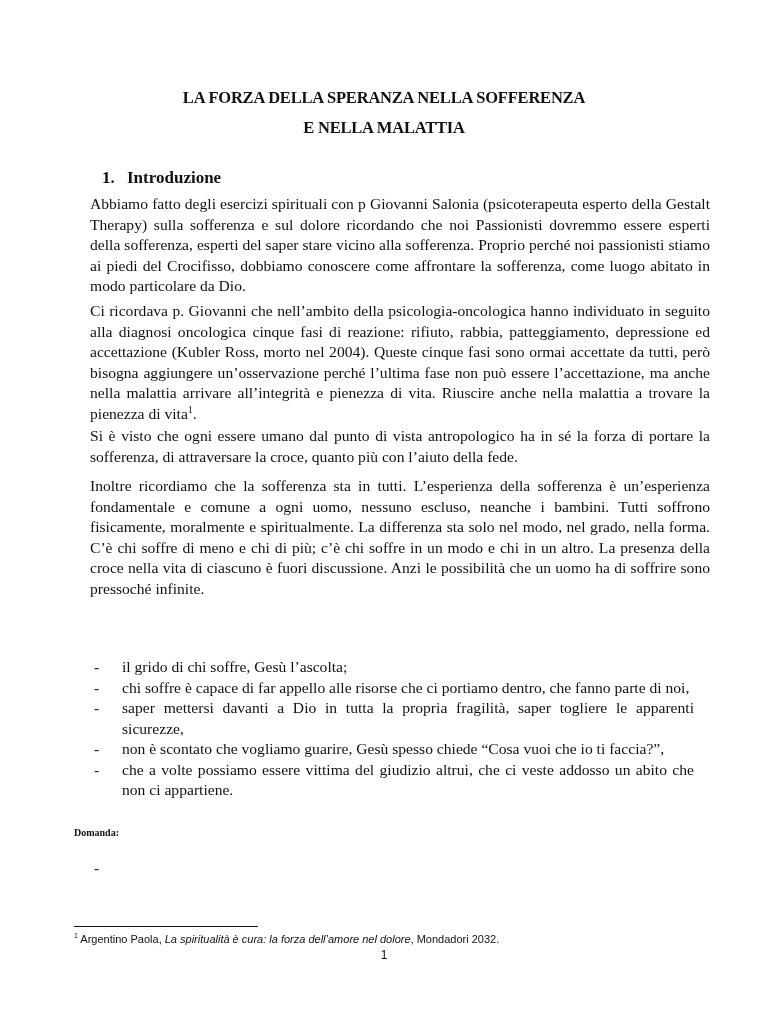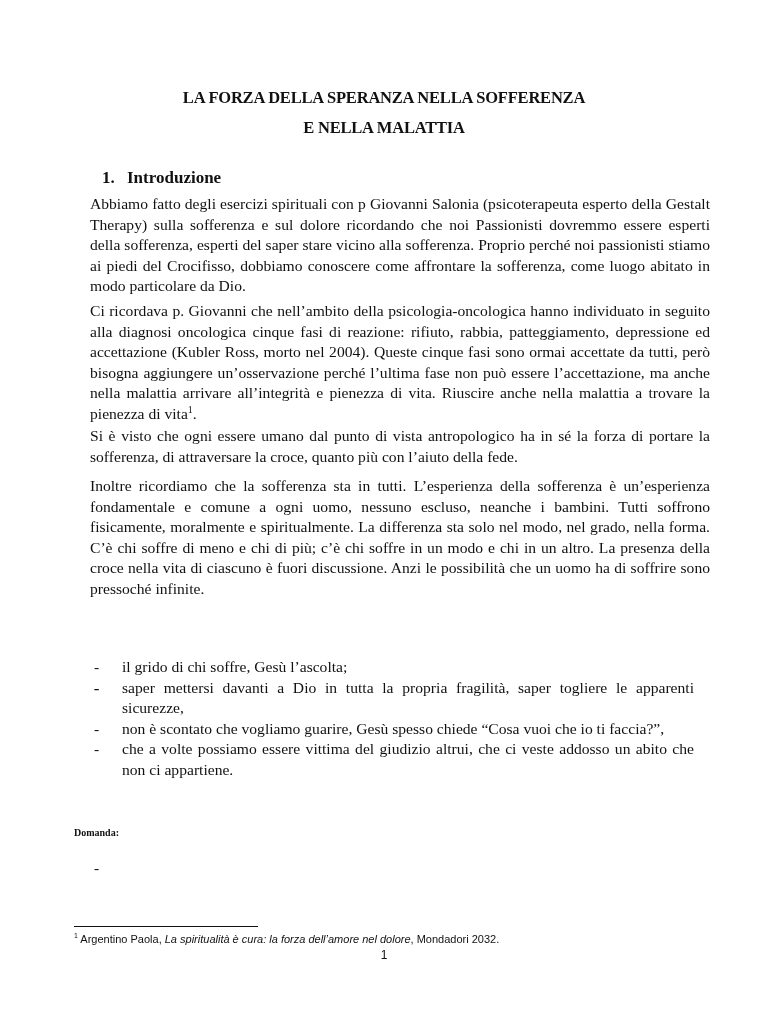--- a/index.html
+++ b/index.html
@@ -155,21 +155,21 @@
 
   <p class="body-text p2"><span>Ci ricordava p. Giovanni che nell’ambito della psicologia-oncologica hanno individuato in seguito alla diagnosi oncologica cinque fasi di reazione: rifiuto, rabbia, patteggiamento, depressione ed accettazione (Kubler Ross, morto nel 2004). Queste cinque fasi sono ormai accettate da tutti, però bisogna aggiungere un’osservazione perché l’ultima fase non può essere l’accettazione, ma anche nella malattia arrivare all’integrità e pienezza di vita. Riuscire anche nella malattia a trovare la pienezza di vita</span><sup>1</sup><span>.</span></p>
 
   <p class="body-text p3">Si è visto che ogni essere umano dal punto di vista antropologico ha in sé la forza di portare la sofferenza, di attraversare la croce, quanto più con l’aiuto della fede.</p>
 
   <p class="body-text p4">Inoltre ricordiamo che la sofferenza sta in tutti. L’esperienza della sofferenza è un’esperienza fondamentale e comune a ogni uomo, nessuno escluso, neanche i bambini. Tutti soffrono fisicamente, moralmente e spiritualmente. La differenza sta solo nel modo, nel grado, nella forma. C’è chi soffre di meno e chi di più; c’è chi soffre in un modo e chi in un altro. La presenza della croce nella vita di ciascuno è fuori discussione. Anzi le possibilità che un uomo ha di soffrire sono pressoché infinite.</p>
 
 
   <ul class="bullets">
     <li><span class="dash">-</span><span>il grido di chi soffre, Gesù l’ascolta;</span></li>
-    <li><span class="dash">-</span></li>
+    <li><span class="dash">-</span><span>chi soffre è capace di far appello alle risorse che ci portiamo dentro, che fanno parte di noi,</span></li>
     <li><span class="dash">-</span><span>saper mettersi davanti a Dio in tutta la propria fragilità, saper togliere le apparenti sicurezze,</span></li>
     <li><span class="dash">-</span><span>non è scontato che vogliamo guarire, Gesù spesso chiede “Cosa vuoi che io ti faccia?”,</span></li>
     <li><span class="dash">-</span><span>che a volte possiamo essere vittima del giudizio altrui, che ci veste addosso un abito che non ci appartiene.</span></li>
   </ul>
 
   <p class="domanda-label">Domanda:</p>
 
   <ul class="domanda-list">
     <li><span class="dash">-</span></li>
   </ul>

